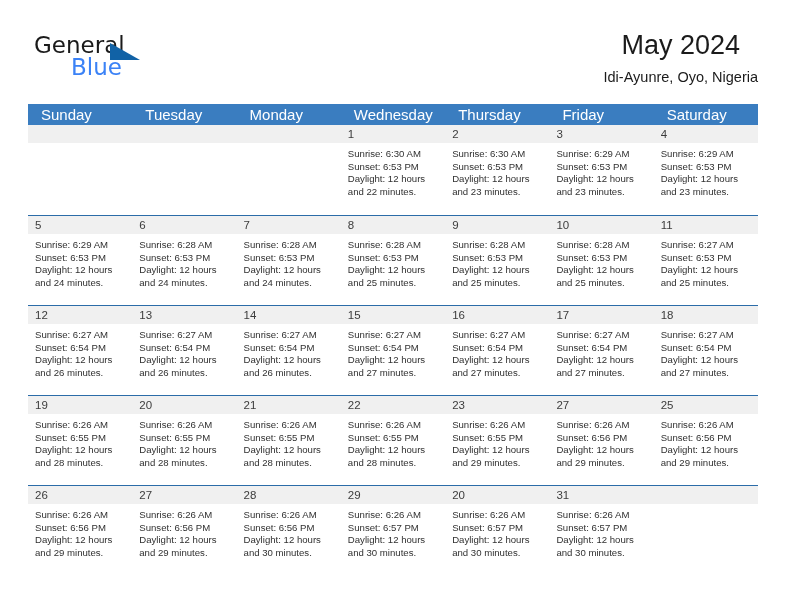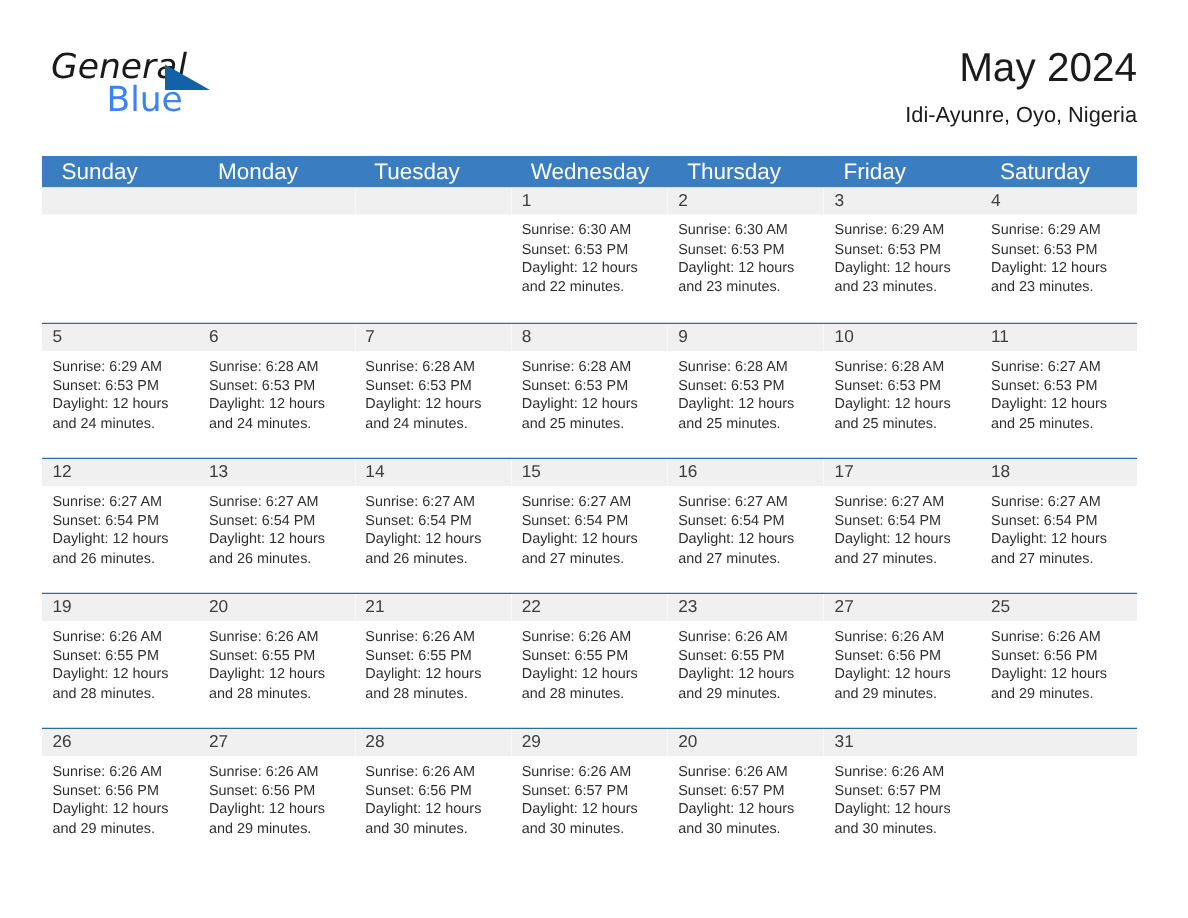--- a/index.html
+++ b/index.html
@@ -38,21 +38,20 @@
   }
   .logo-general {
     position: absolute;
     left: 0;
     top: 0;
     font-size: 23px;
     letter-spacing: 0px;
     color: #1a1a1a;
     font-family: "DejaVu Sans", sans-serif;
     font-weight: 400;
-    font-style: italic;
   }
   .logo-blue {
     position: absolute;
     left: 37px;
     top: 22px;
     font-size: 23px;
     color: #3b82f6;
     font-family: "DejaVu Sans", sans-serif;
     font-weight: 400;
   }
@@ -63,21 +62,21 @@
     width: 0;
     height: 0;
     border-left: 30px solid #1162a6;
     border-top: 17px solid transparent;
   }
 
   .title-block {
     position: absolute;
     right: 0;
     top: 0;
-    text-align: right;
+    text-align: center;
   }
   .cal-title {
     font-size: 27px;
     color: #1b1b1b;
     font-weight: 400;
     line-height: 34px;
     white-space: nowrap;
   }
   .cal-subtitle {
     font-size: 14.5px;
@@ -165,22 +164,22 @@
     <div class="title-block">
       <div class="cal-title">May 2024</div>
       <div class="cal-subtitle">Idi-Ayunre, Oyo, Nigeria</div>
     </div>
 
   </div>
 
   <div class="calendar">
     <div class="dow-row" id="dow-row">
         <div class="dow-cell">Sunday</div>
+        <div class="dow-cell">Tuesday</div>
         <div class="dow-cell">Monday</div>
-        <div class="dow-cell">Tuesday</div>
         <div class="dow-cell">Wednesday</div>
         <div class="dow-cell">Thursday</div>
         <div class="dow-cell">Friday</div>
         <div class="dow-cell">Saturday</div>
       </div>
     <div id="weeks-container">
         <div class="week-row first">
           <div class="day-cell">
             <div class="day-band"></div>
             <div class="day-body"></div>

